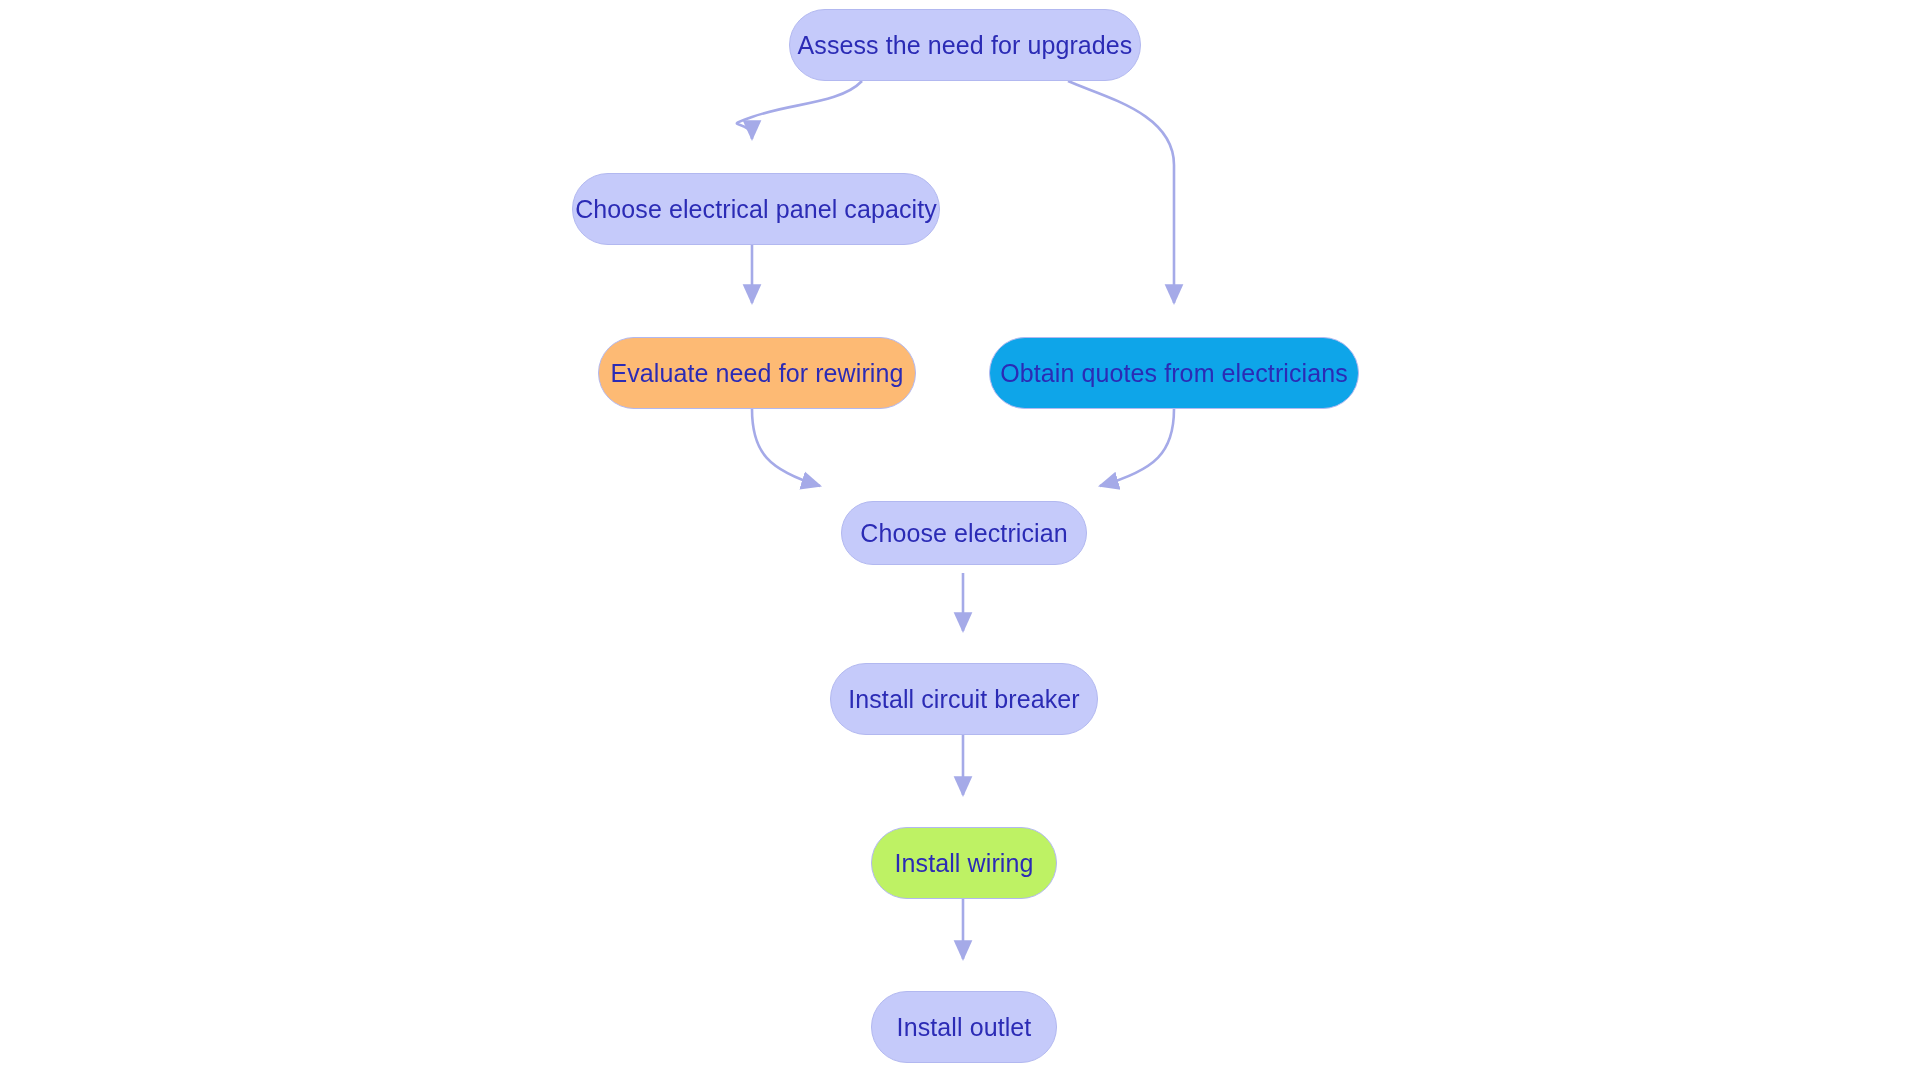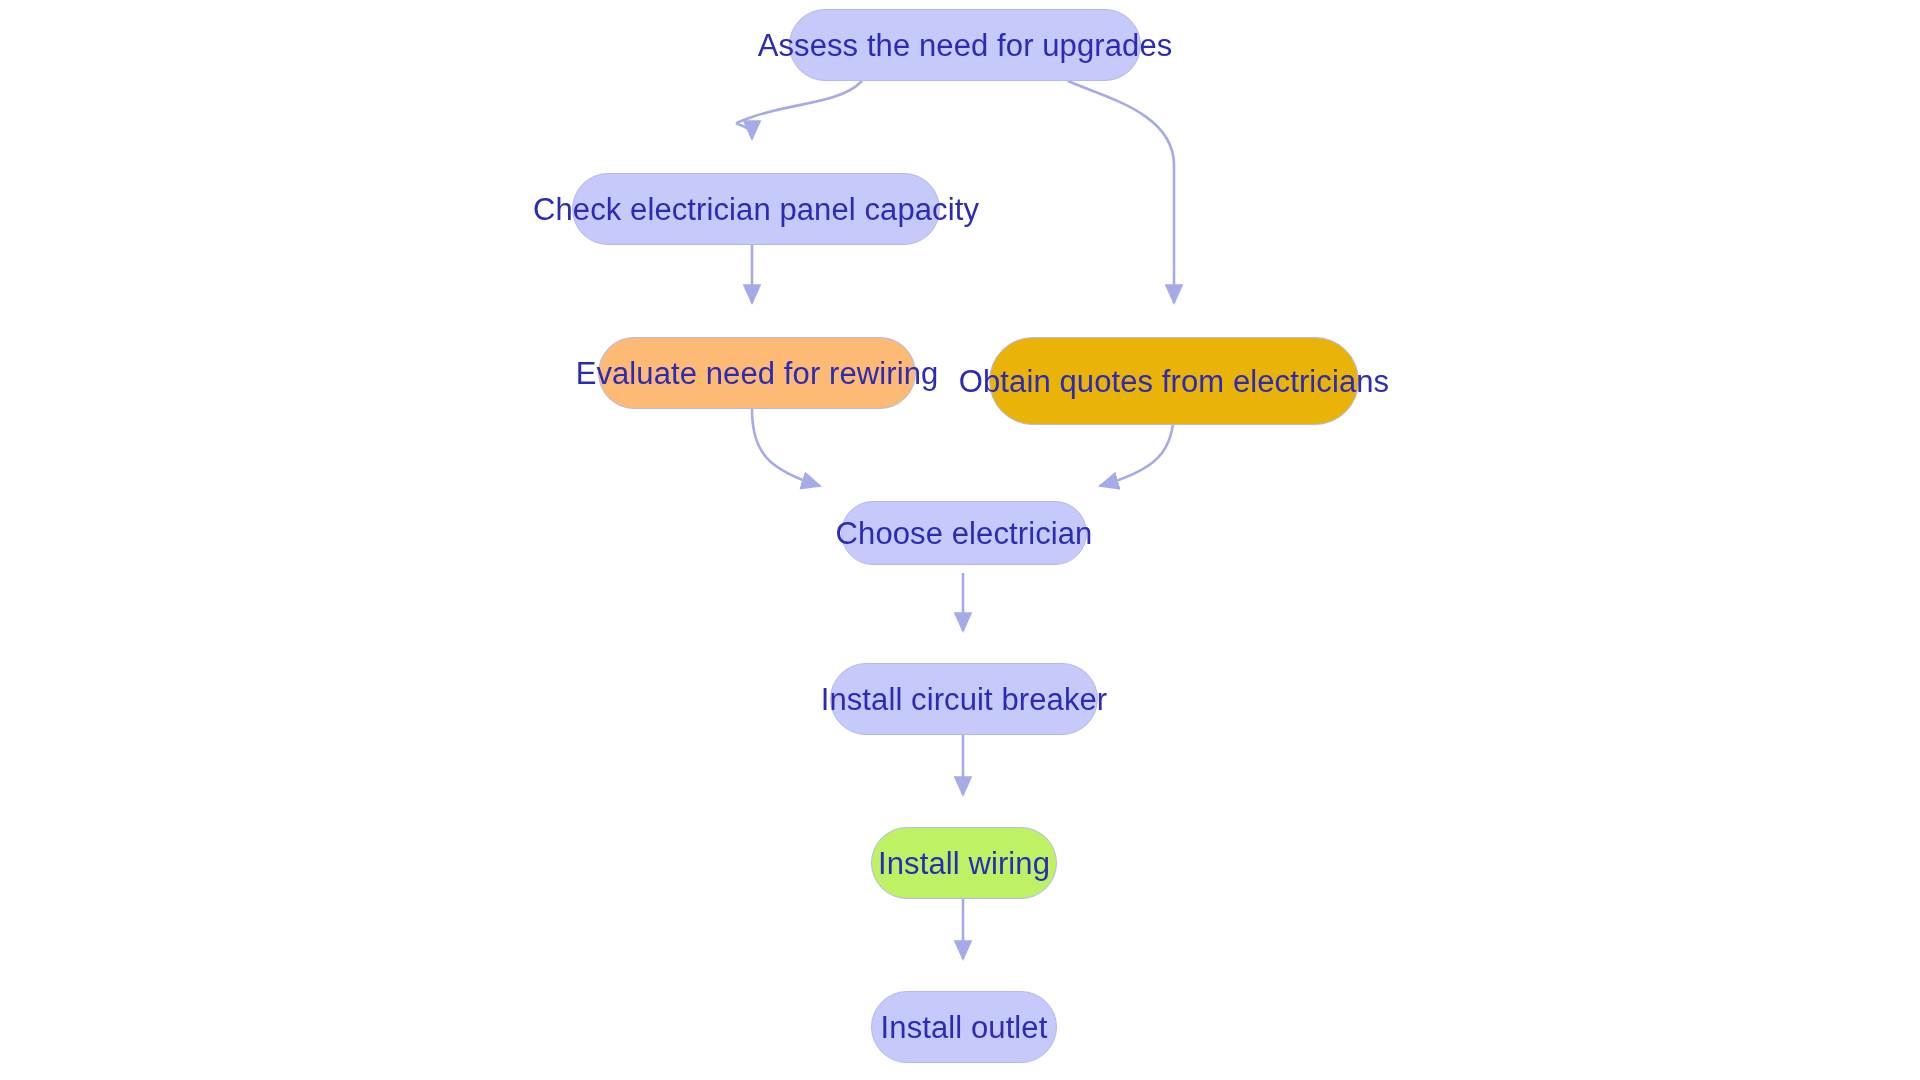--- a/index.html
+++ b/index.html
@@ -29,21 +29,21 @@
     position: absolute;
     box-sizing: border-box;
     display: flex;
     align-items: center;
     justify-content: center;
     background: #c5cafa;
     border: 1.3px solid #b2b8f0;
     border-radius: 999px;
     color: #2b2bb5;
     font-family: "Liberation Sans", sans-serif;
-    font-size: 31px;
+    font-size: 25px;
     font-weight: 400;
     letter-spacing: 0.1px;
     white-space: nowrap;
     line-height: 1;
   }
   .node-label {
     pointer-events: none;
   }
 </style>
 </head>
@@ -67,26 +67,26 @@
         <path d="M 963 735 L 963 795" fill="none" stroke="#a5aae8" stroke-width="2.6" stroke-linecap="butt" marker-end="url(#arrowhead)"></path>
         <path d="M 963 899 L 963 959" fill="none" stroke="#a5aae8" stroke-width="2.6" stroke-linecap="butt" marker-end="url(#arrowhead)"></path>
       </g>
   </svg>
 
   <div id="node-layer">
       <div class="flow-node" style="left: 789px; top: 9px; width: 352px; height: 72px; background: rgb(197, 202, 250); border-color: rgb(178, 184, 240); color: rgb(43, 43, 181);">
         <span class="node-label">Assess the need for upgrades</span>
       </div>
       <div class="flow-node" style="left: 572px; top: 173px; width: 368px; height: 72px; background: rgb(197, 202, 250); border-color: rgb(178, 184, 240); color: rgb(43, 43, 181);">
-        <span class="node-label">Check electrician panel capacity</span>
+        <span class="node-label">Choose electrical panel capacity</span>
       </div>
       <div class="flow-node" style="left: 598px; top: 337px; width: 318px; height: 72px; background: #fdba74; border-color: rgb(178, 184, 240); color: rgb(43, 43, 181);">
         <span class="node-label">Evaluate need for rewiring</span>
       </div>
-      <div class="flow-node" style="left: 989px; top: 337px; width: 370px; height: 88px; background: #eab308; border-color: rgb(178, 184, 240); color: rgb(43, 43, 181);">
+      <div class="flow-node" style="left: 989px; top: 337px; width: 370px; height: 72px; background: #0ea5e9; border-color: rgb(178, 184, 240); color: rgb(43, 43, 181);">
         <span class="node-label">Obtain quotes from electricians</span>
       </div>
       <div class="flow-node" style="left: 841px; top: 501px; width: 246px; height: 64px; background: rgb(197, 202, 250); border-color: rgb(178, 184, 240); color: rgb(43, 43, 181);">
         <span class="node-label">Choose electrician</span>
       </div>
       <div class="flow-node" style="left: 830px; top: 663px; width: 268px; height: 72px; background: rgb(197, 202, 250); border-color: rgb(178, 184, 240); color: rgb(43, 43, 181);">
         <span class="node-label">Install circuit breaker</span>
       </div>
       <div class="flow-node" style="left: 871px; top: 827px; width: 186px; height: 72px; background: #bef264; border-color: rgb(178, 184, 240); color: rgb(43, 43, 181);">
         <span class="node-label">Install wiring</span>

